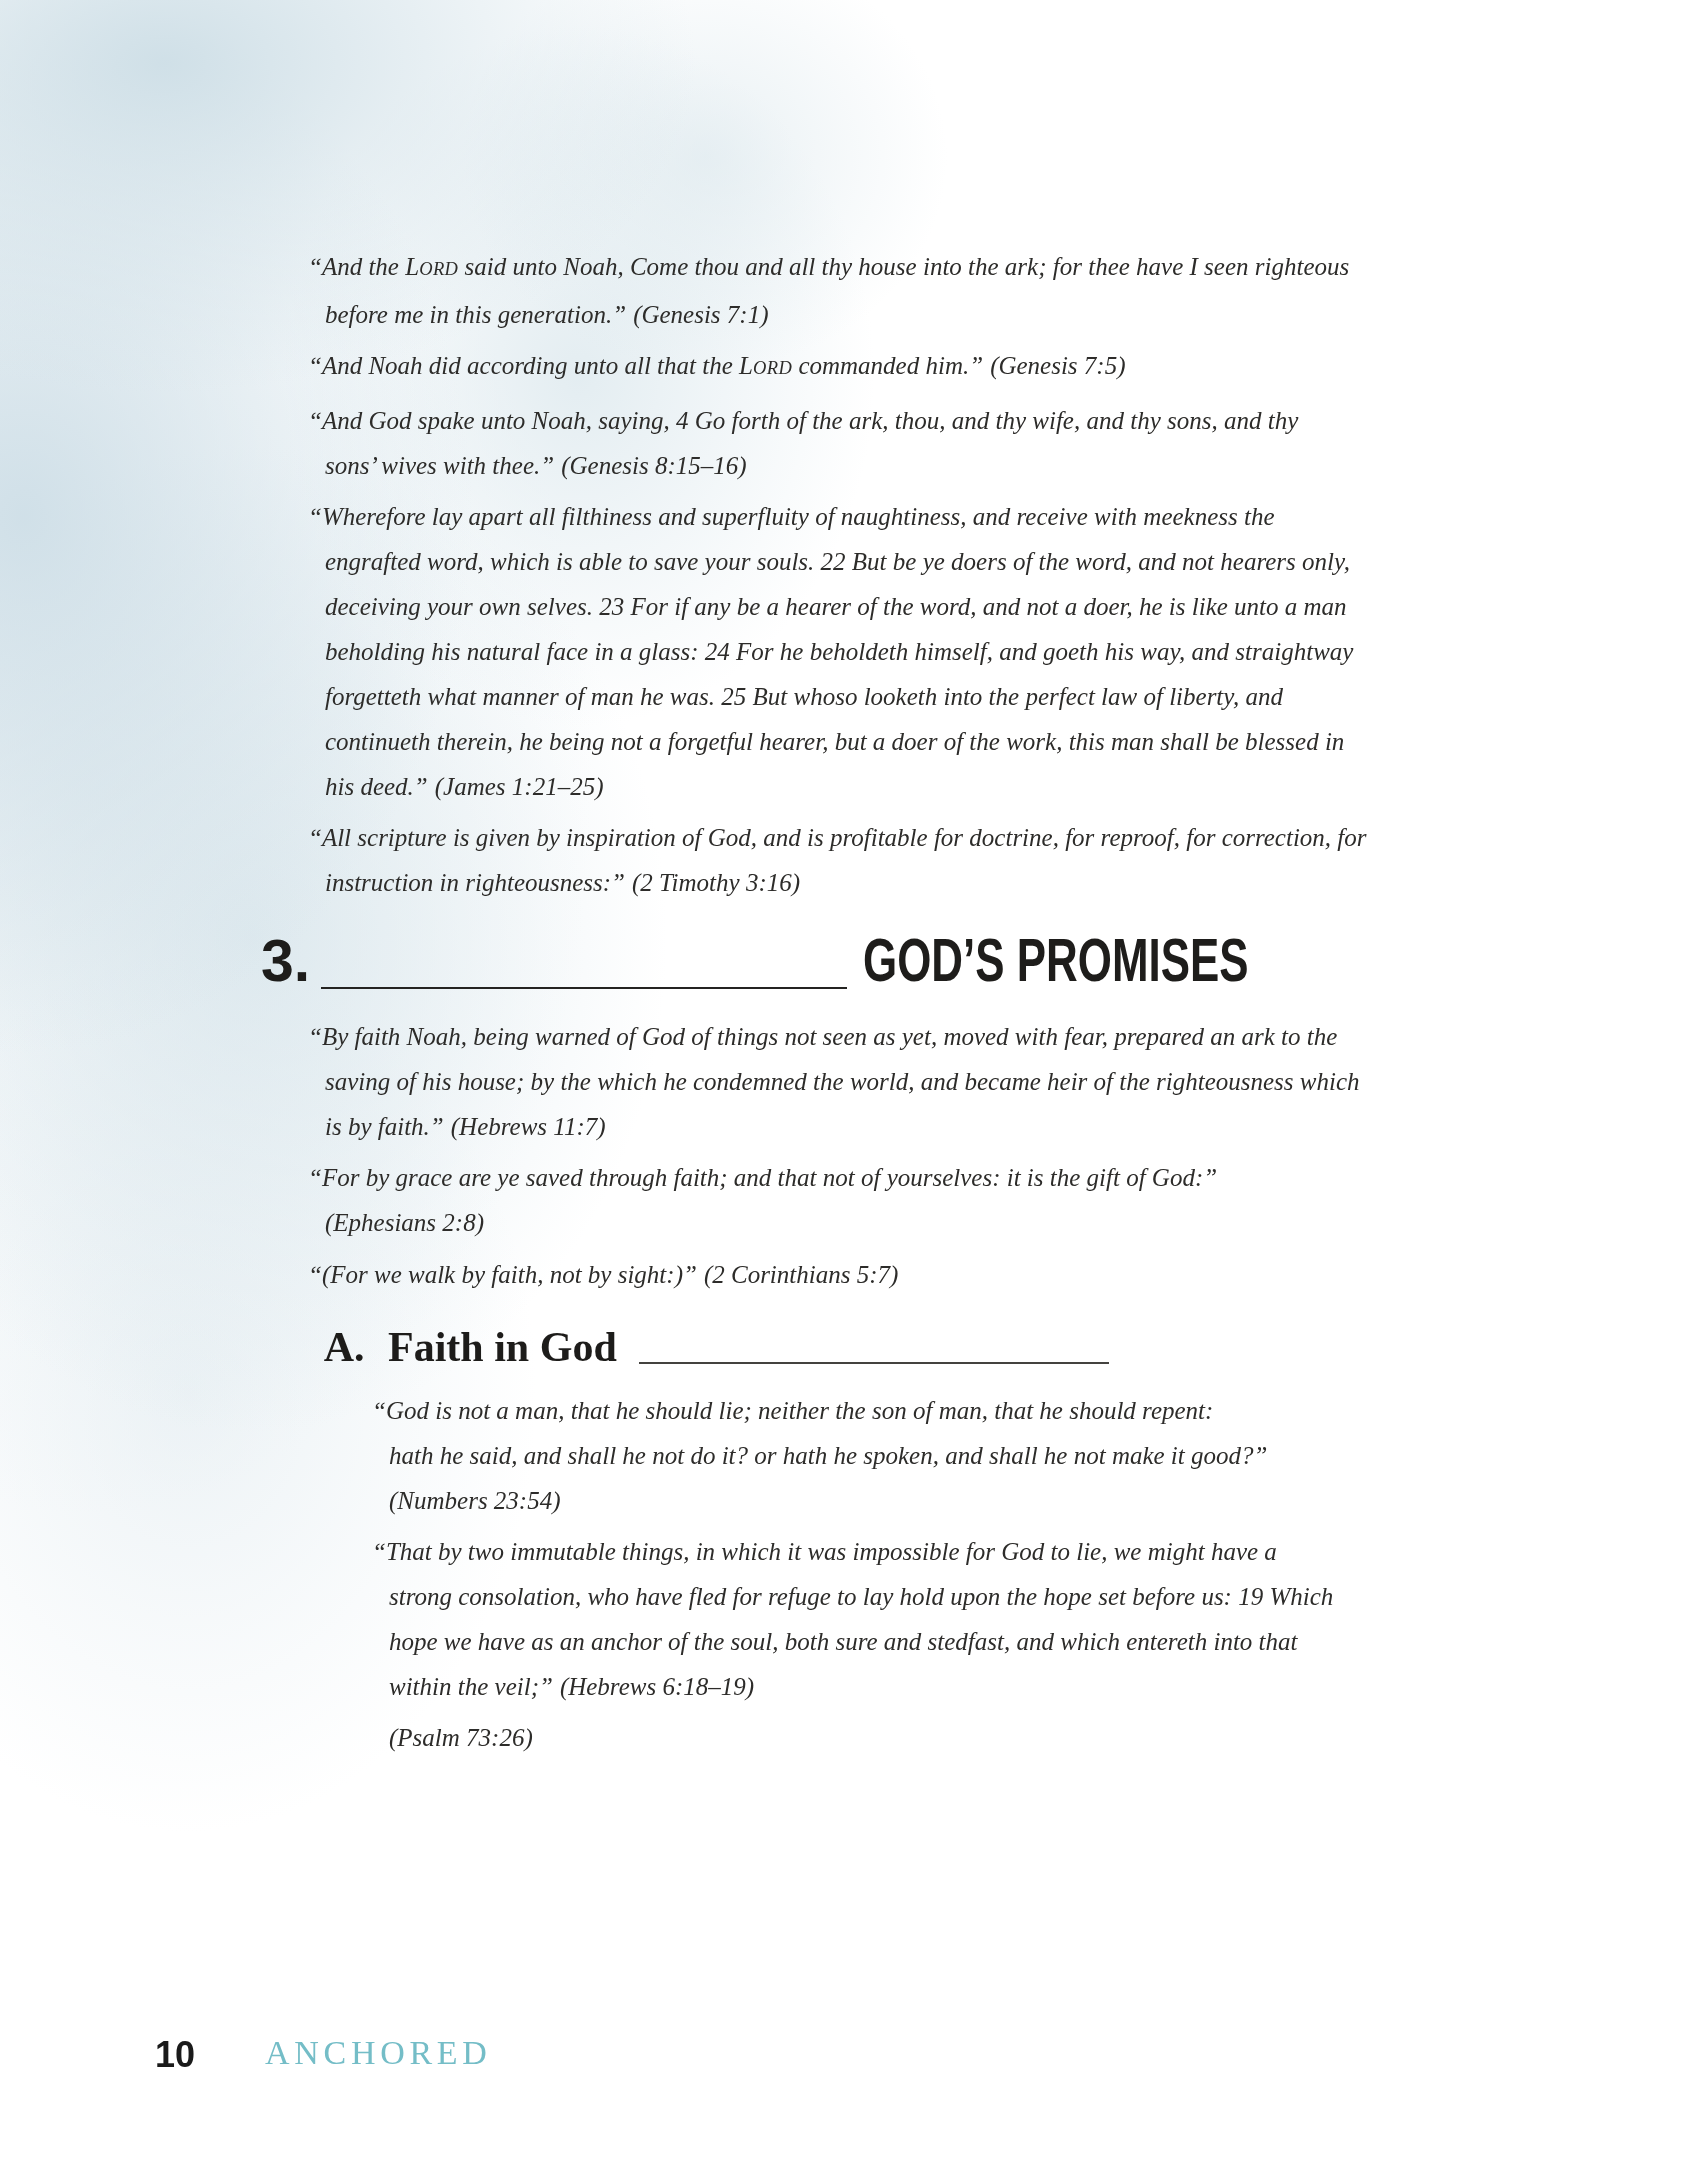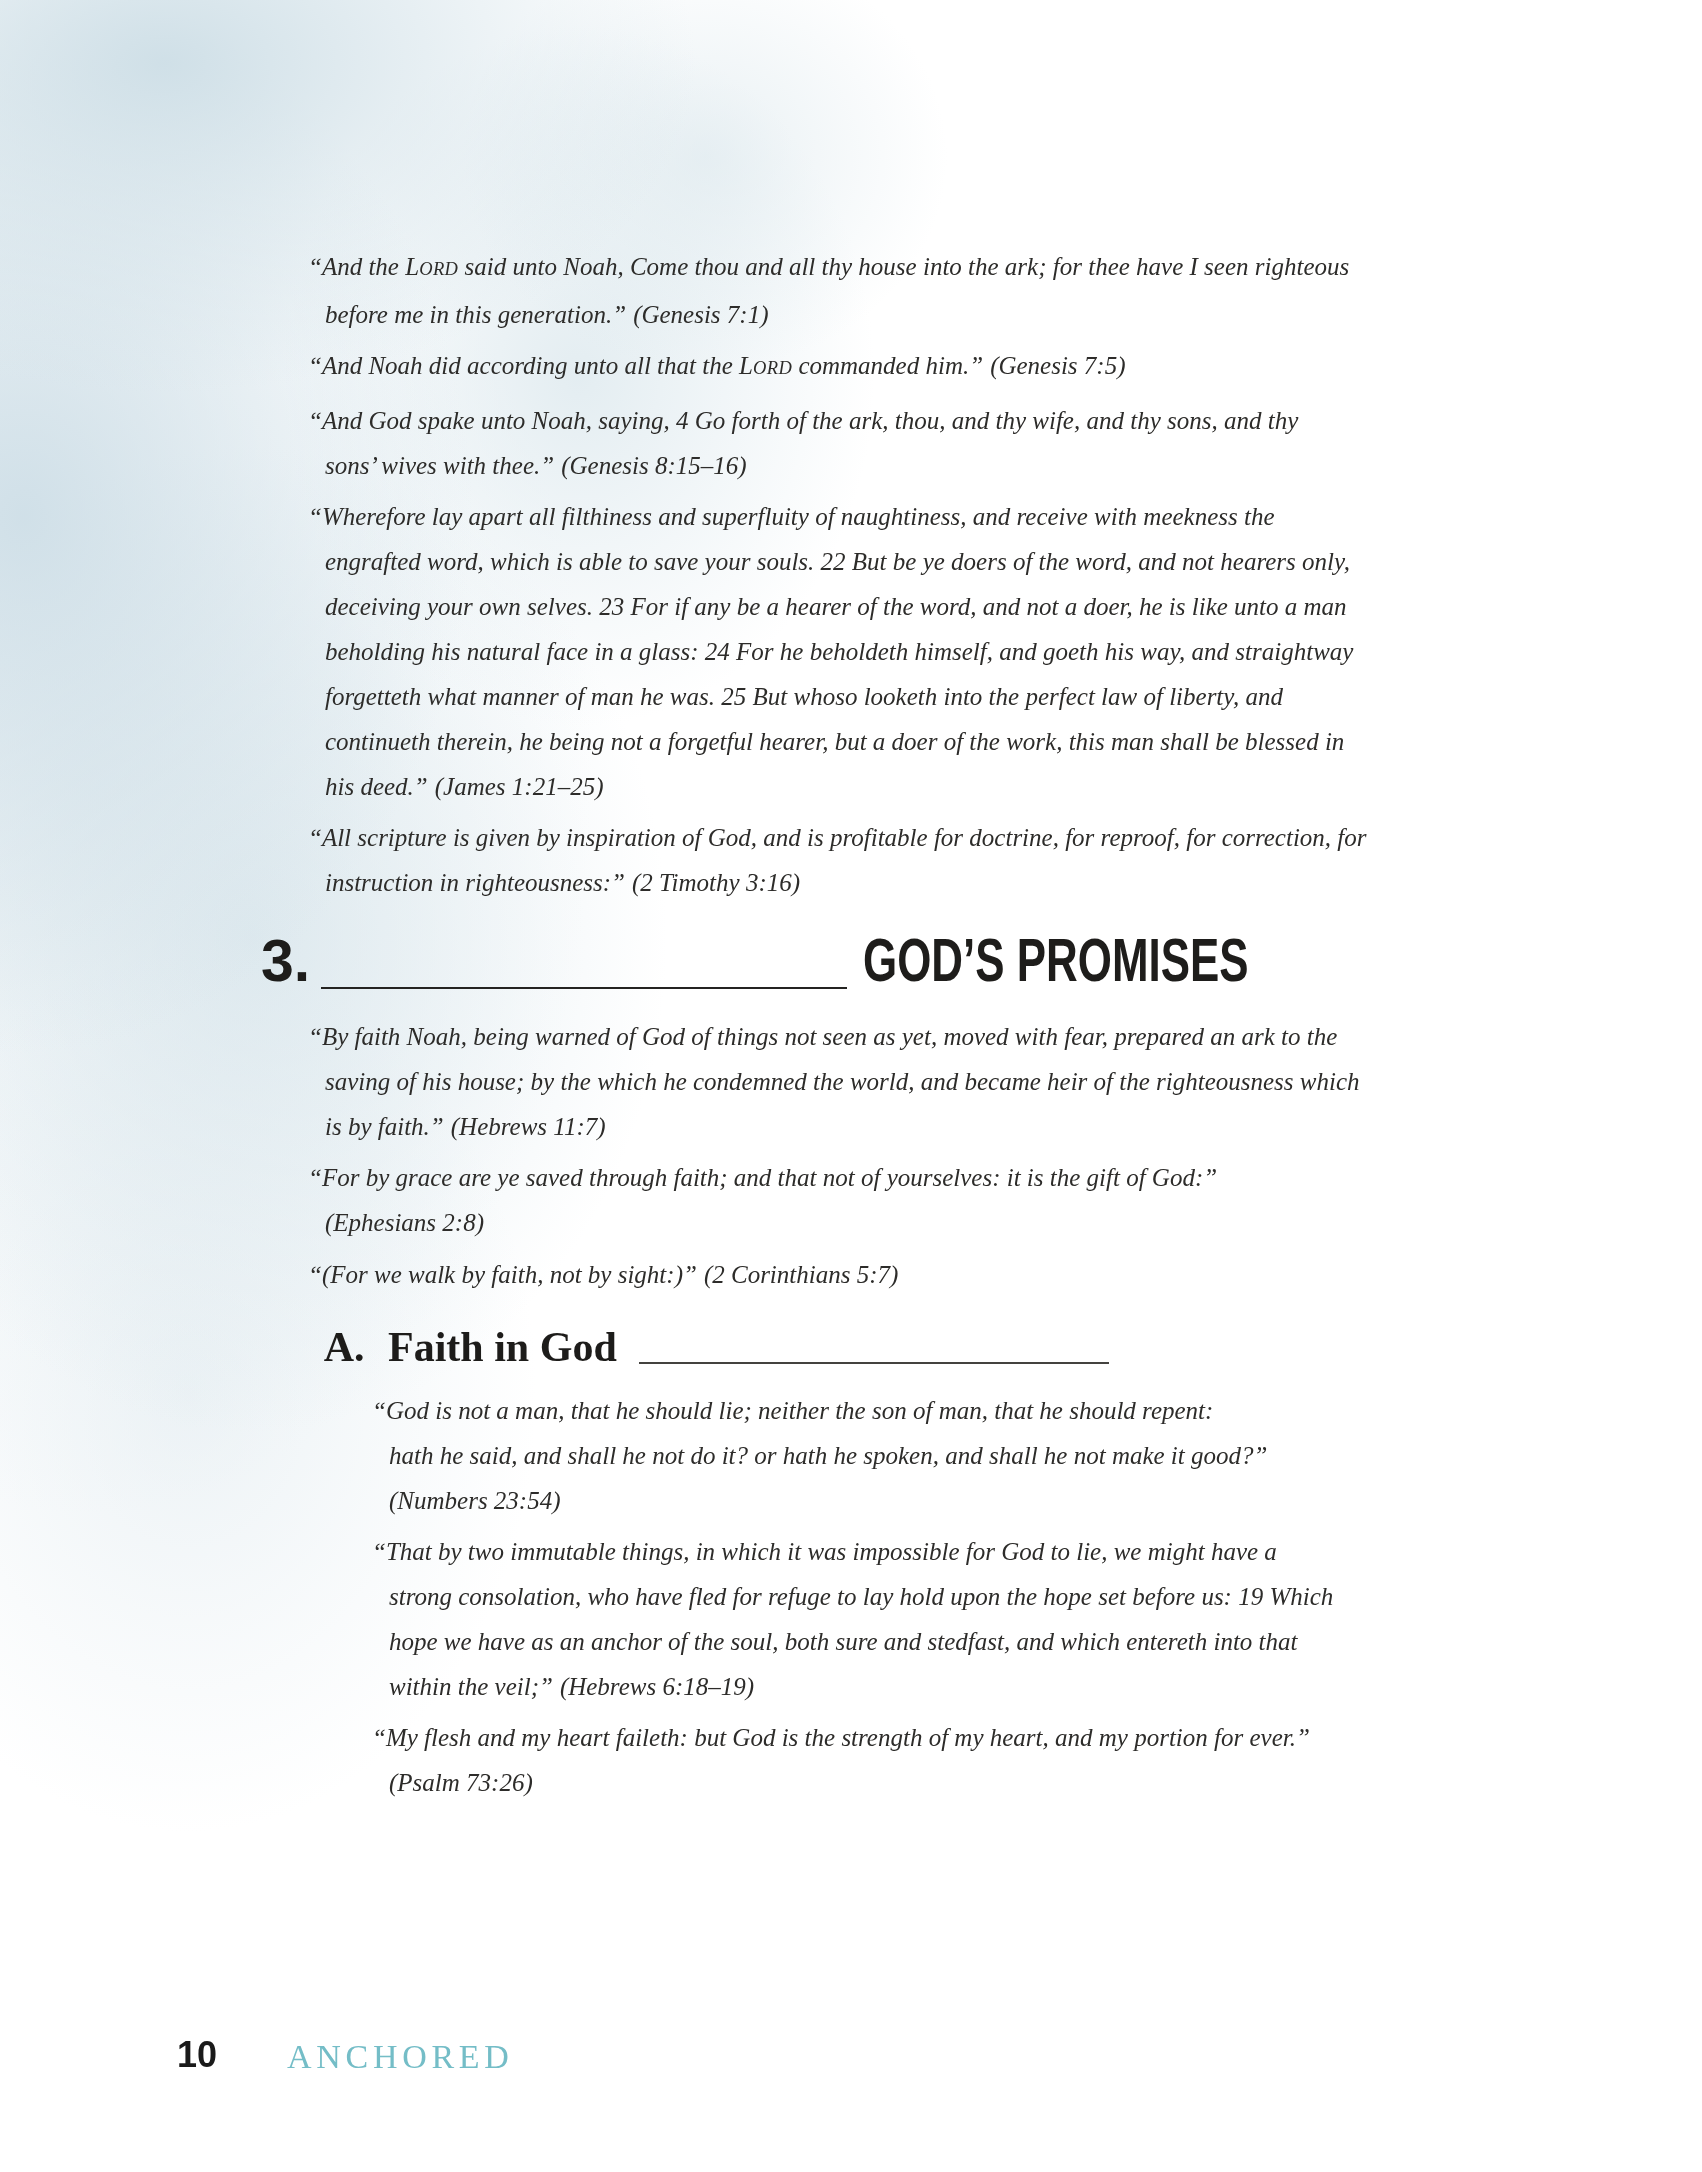--- a/index.html
+++ b/index.html
@@ -99,22 +99,21 @@
     height: 0;
   }
 
   .quotesA { margin-left: 64px; }
 
   .footer {
     position: absolute;
     left: 155px;
     top: 2034px;
     display: flex;
-    align-items: flex-end;
-    margin-left: 22px;
+    align-items: flex-start;
   }
   .pagenum {
     font-family: "Liberation Sans", sans-serif;
     font-weight: bold;
     font-size: 36px;
     color: #1a1a1a;
   }
   .brand {
     font-family: "Liberation Serif", serif;
     font-size: 34px;
@@ -168,21 +167,21 @@
       <span class="hAblank"></span>
     </header>
 
     <section class="quotesA">
       <p class="quote"><span class="qt">“God is not a man, that he should lie; neither the son of man, that he should repent:
 hath he said, and shall he not do it? or hath he spoken, and shall he not make it good?”</span><span class="cite block">(Numbers 23:54)</span></p>
       <p class="quote"><span class="qt">“That by two immutable things, in which it was impossible for God to lie, we might have a
 strong consolation, who have fled for refuge to lay hold upon the hope set before us: 19 Which
 hope we have as an anchor of the soul, both sure and stedfast, and which entereth into that
 within the veil;”</span><span class="cite inline">(Hebrews 6:18–19)</span></p>
-      <p class="quote"><span class="qt">“My flesh and my heart faileth: but God is the strength of my heart, and my portion for ever.”</span><span class="cite block">(Psalm 73:26)</span></p>
+      <p class="quote"><span class="cite block">(Psalm 73:26)</span></p>
     </section>
 
   </main>
 
   <footer class="footer">
     <span class="pagenum">10</span>
     <span class="brand">ANCHORED</span>
   </footer>
 </div>
 

